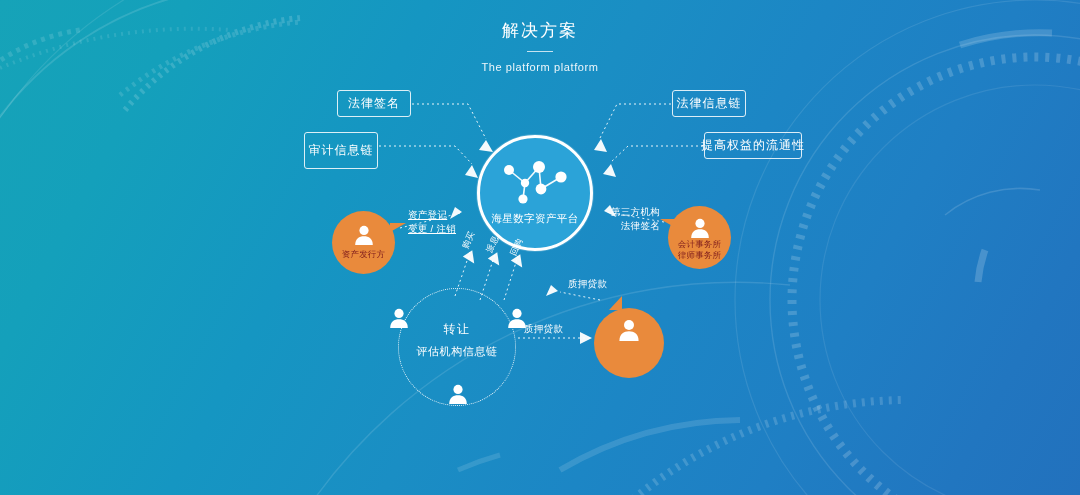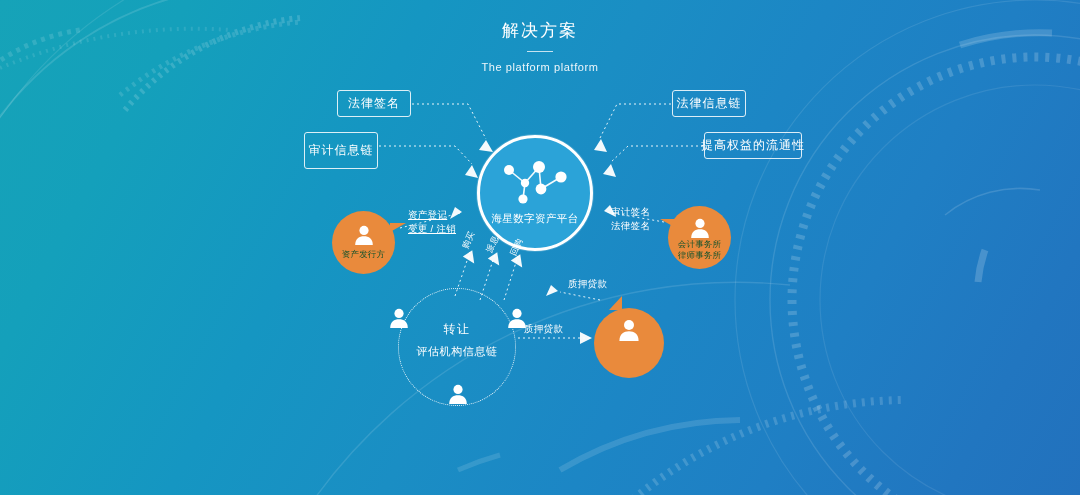--- a/index.html
+++ b/index.html
@@ -102,21 +102,21 @@
   #chain-asset   { left: 337px; top: 90px;  width: 74px; height: 27px; }
   #chain-audit   { left: 304px; top: 132px; width: 74px; height: 37px; }
   #chain-legal   { left: 672px; top: 90px;  width: 74px; height: 27px; }
   #chain-apprais { left: 704px; top: 132px; width: 98px; height: 27px; }
 
   
   .actor {
     position: absolute;
     border-radius: 50%;
     background: #e98a3c;
-    color: #14532d;
+    color: #7f1d1d;
     text-align: center;
   }
   .actor .actor-icon {
     position: absolute;
     left: 50%;
     transform: translateX(-50%);
   }
   .actor .actor-label {
     position: absolute;
     left: 0;
@@ -387,21 +387,21 @@
   <div class="tail" id="tail-thirdparty"></div>
   <div class="actor" id="actor-thirdparty">
     <svg class="actor-icon" width="24" height="24" viewBox="0 0 22 22" xmlns="http://www.w3.org/2000/svg">
       <circle cx="11" cy="6.4" r="4.6" fill="#ffffff"></circle>
       <path d="M 2.2 21 C 2.2 14.6 6.2 12.2 11 12.2 C 15.8 12.2 19.8 14.6 19.8 21 Z" fill="#ffffff"></path>
     </svg>
   </div>
 
   <div class="caption" id="cap-register">资产登记
 变更 / 注销</div>
-  <div class="caption" id="cap-sign">审计签名
+  <div class="caption" id="cap-sign">第三方机构
 法律签名</div>
   <div class="caption" id="cap-pledge-1">质押贷款</div>
   <div class="caption" id="cap-pledge-2">质押贷款</div>
 
   <div class="transfer-ring">
     <div class="transfer-text" id="transfer-title">转让</div>
     <div class="transfer-text" id="transfer-desc">评估机构信息链</div>
 
     <svg class="ring-person" id="ring-person-left" viewBox="0 0 22 22" xmlns="http://www.w3.org/2000/svg">
       <circle cx="11" cy="6.4" r="4.6" fill="#ffffff"></circle>

